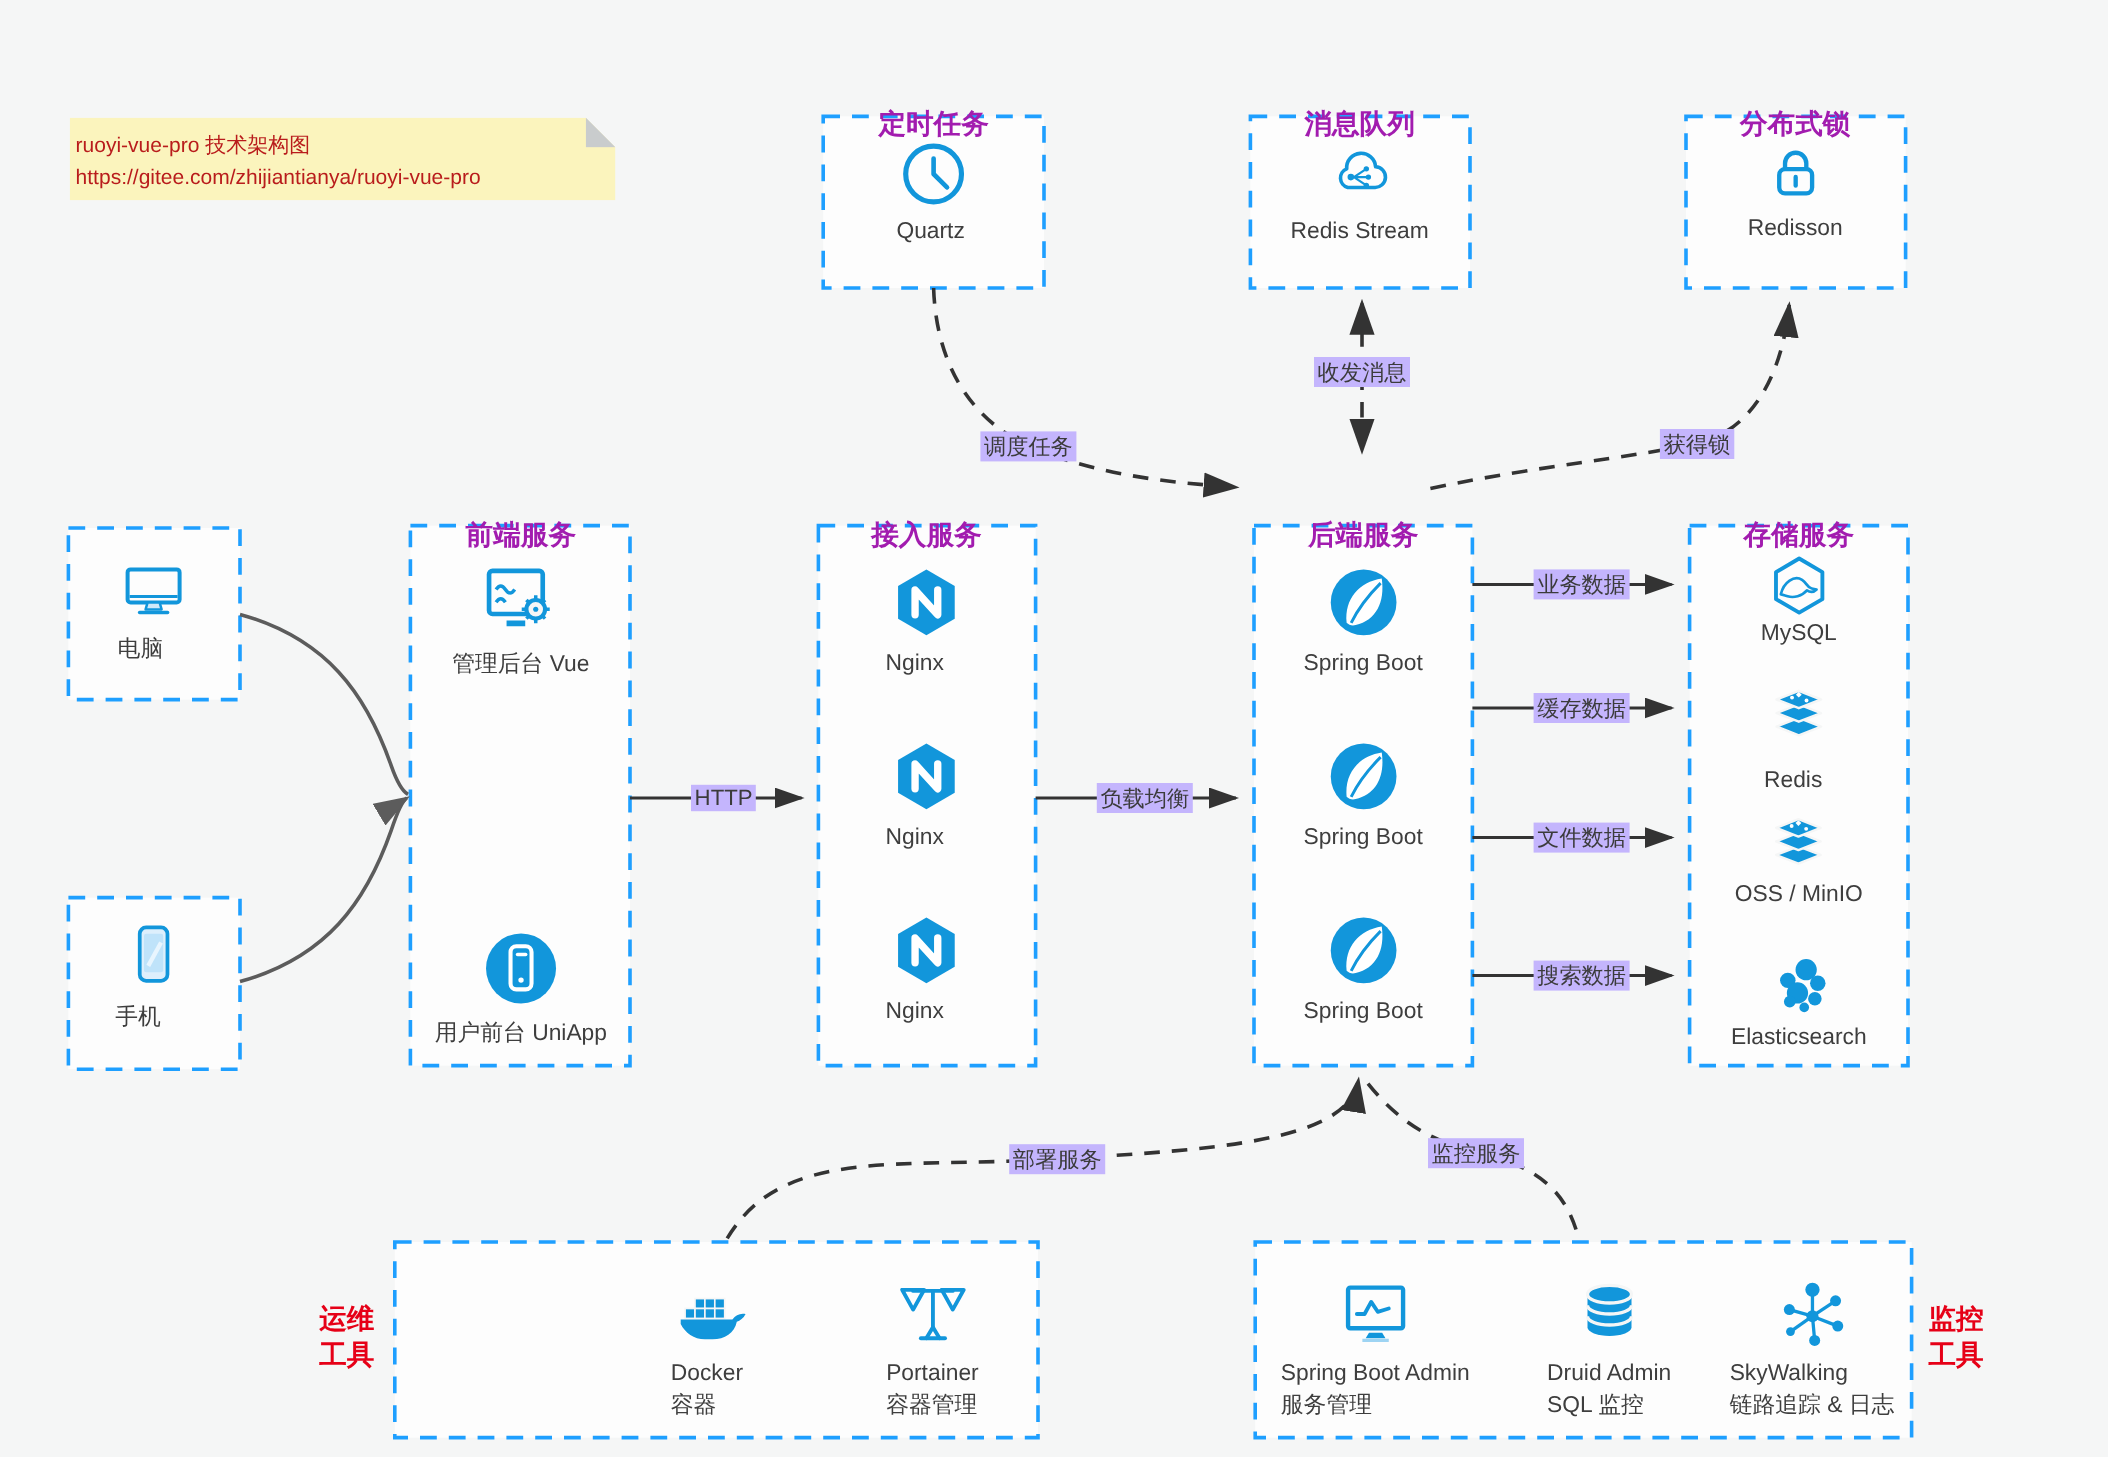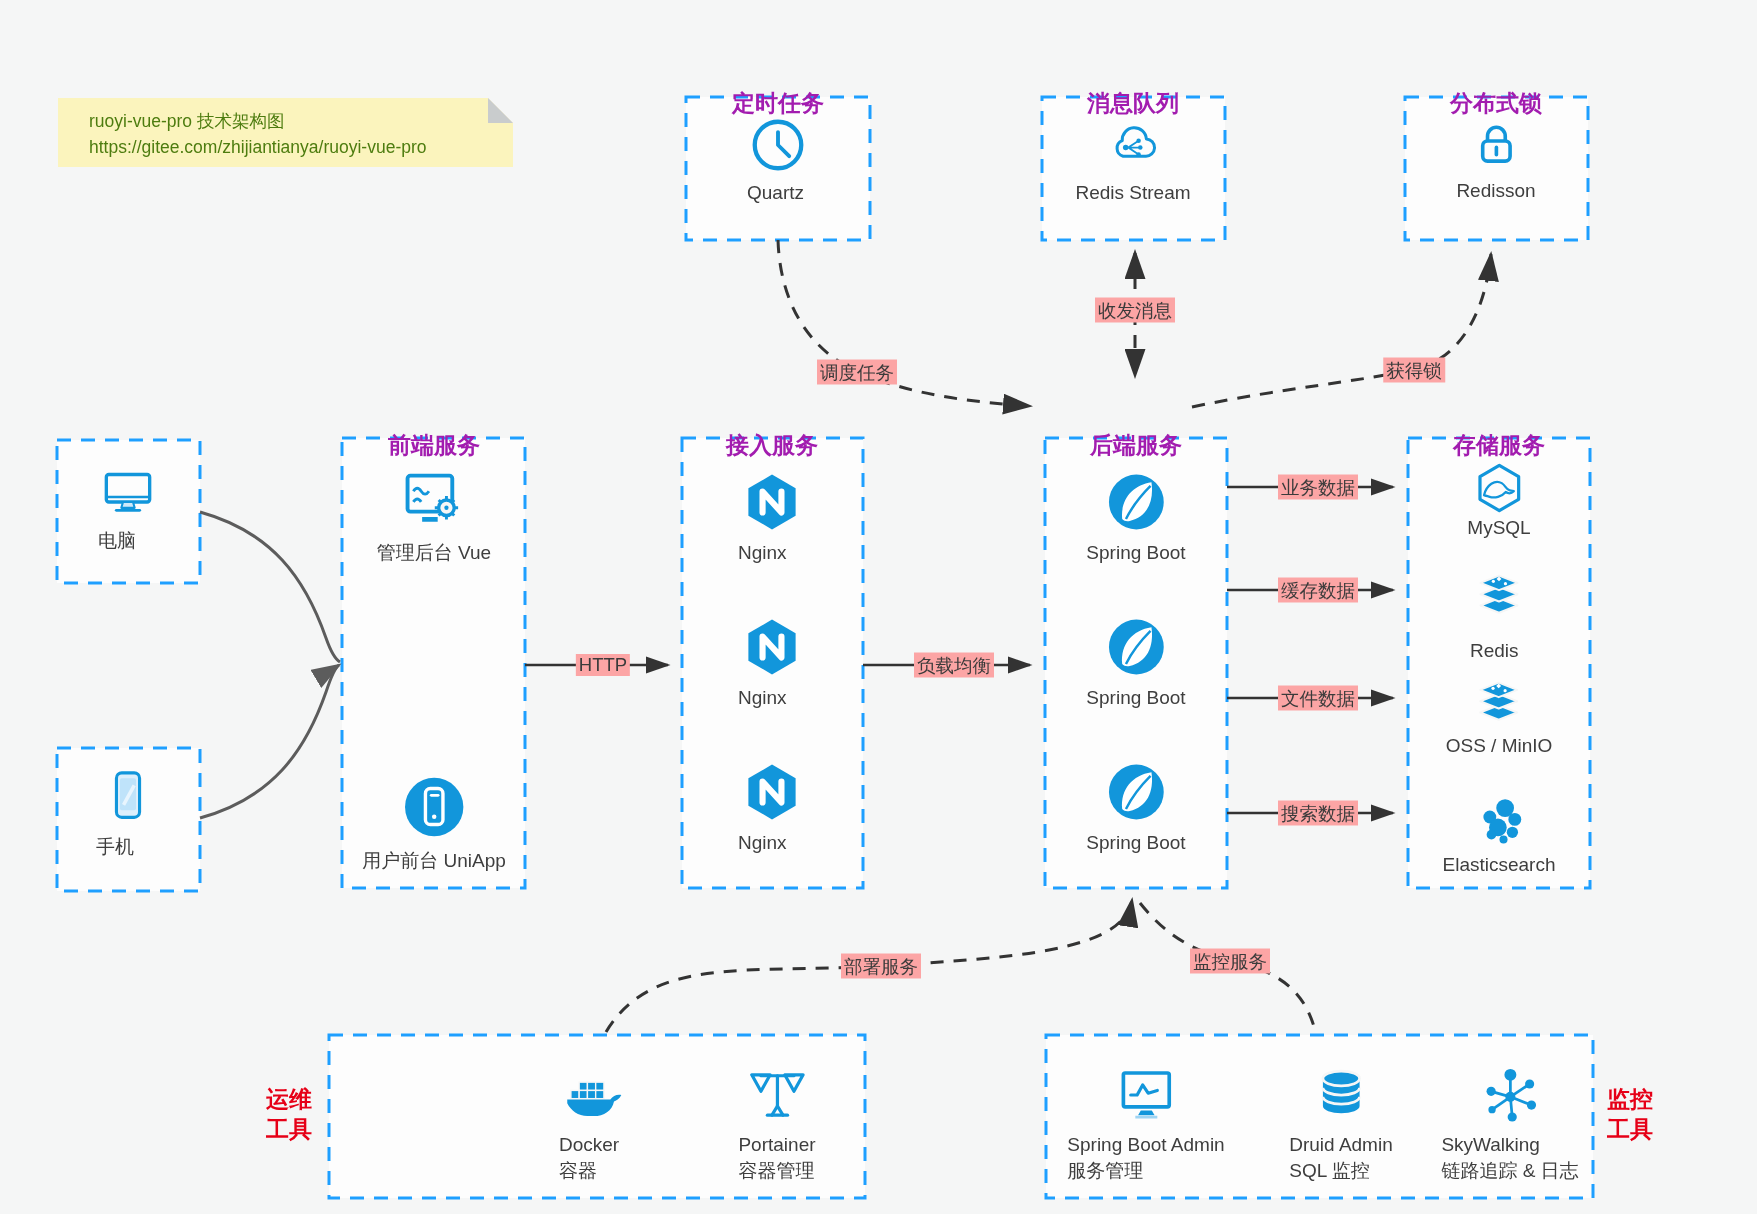--- a/index.html
+++ b/index.html
@@ -2,36 +2,36 @@
 <html><head>
 <meta charset="utf-8">
 <style>
   html,body{margin:0;padding:0;background:#f5f6f6;}
   .canvas{position:relative;width:1757px;height:1214px;background:#f5f6f6;overflow:hidden;
           font-family:"Liberation Sans", sans-serif;color:#3e3e3e;}
   svg.layer{position:absolute;left:0;top:0;}
   
   .note{position:absolute;left:58px;top:98px;width:455px;height:69px;background:#fbf4bd;
         clip-path:polygon(0 0,calc(100% - 25px) 0,100% 25px,100% 100%,0 100%);}
-  .note .txt{padding:10px 0 0 31px;font-size:17.5px;line-height:26px;color:#4d7c0f;white-space:nowrap;}
+  .note .txt{padding:10px 0 0 5px;font-size:17.5px;line-height:26px;color:#b91c1c;white-space:nowrap;}
   .fold{position:absolute;right:0;top:0;width:25px;height:25px;background:#c9cccd;
         clip-path:polygon(0 0,100% 100%,0 100%);}
   
   .gtitle{position:absolute;transform:translateX(-50%);font-size:23px;font-weight:bold;
           color:#a21caf;white-space:nowrap;margin-top:36px;}
   .side-title{position:absolute;transform:translateX(-50%);font-size:23px;font-weight:bold;
           color:#e60017;text-align:center;line-height:30px;}
   
   .node{position:absolute;transform:translateX(-50%);}
   .node svg{display:block;margin:0 auto;}
   .nlabel{margin-top:6px;font-size:19px;color:#3e3e3e;white-space:nowrap;}
   .nlabel2{margin-top:2px;font-size:19px;color:#3e3e3e;white-space:nowrap;}
   
   .elabel{position:absolute;transform:translate(-50%,-50%);font-size:18.5px;color:#3b3b3b;
-          background:#fca5a5;padding:0 3px;white-space:nowrap;}
+          background:#c4b5fd;padding:0 3px;white-space:nowrap;}
   
   .p-quartz{left:778px;top:114px}  .p-mq{left:1133px;top:114px}  .p-lock{left:1496px;top:116px}
   .p-pc{left:128px;top:462px}      .p-phone{left:128px;top:764px}
   .p-vue{left:434px;top:464px}     .p-uniadmin{left:434px;top:619px} .p-uniuser{left:434px;top:772px}
   .p-ng1{left:772px;top:468px}     .p-ng2{left:772px;top:613px}      .p-ng3{left:772px;top:758px}
   .p-sb1{left:1136px;top:468px}    .p-sb2{left:1136px;top:613px}     .p-sb3{left:1136px;top:758px}
   .p-mysql{left:1499px;top:459px}  .p-redis{left:1499px;top:566px}
   .p-oss{left:1499px;top:673px}    .p-es{left:1499px;top:792px}
   .p-jenkins{left:418px;top:1062px} .p-docker{left:592px;top:1062px}  .p-portainer{left:777px;top:1062px}
   .p-sba{left:1146px;top:1062px}   .p-druid{left:1341px;top:1062px}  .p-sky{left:1510px;top:1062px}

